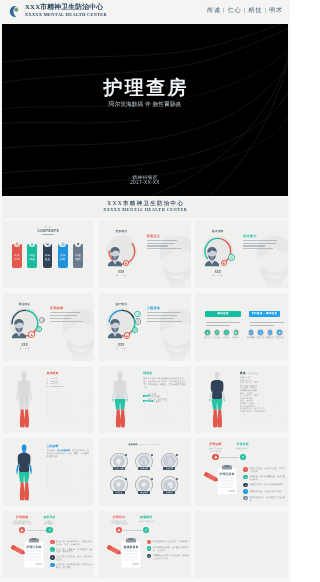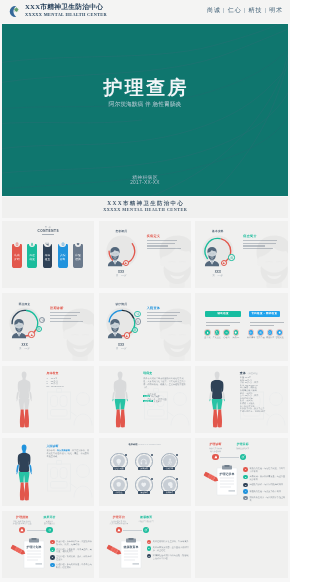--- a/index.html
+++ b/index.html
@@ -8,21 +8,21 @@
 
   
   .topbar{position:absolute;left:0;top:0;width:290px;height:23px;background:#f4f4f3;}
   .topbar .logo{position:absolute;left:5.5px;top:3.5px;width:16px;height:16px;}
   .topbar .hosp{position:absolute;left:25px;top:3px;font-family:"Liberation Serif",serif;}
   .topbar .hosp .cn{font-size:6.8px;color:#26405a;letter-spacing:.2px;font-weight:bold;white-space:nowrap;line-height:8.5px;}
   .topbar .hosp .en{font-size:4.3px;color:#2b4861;letter-spacing:.35px;white-space:nowrap;line-height:6px;font-weight:bold;}
   .topbar .motto{position:absolute;right:7px;top:5.5px;font-size:6px;color:#3f5f75;letter-spacing:.9px;white-space:nowrap;font-family:"Liberation Serif",serif;}
 
   
-  .hero{position:absolute;left:2px;top:24px;width:286px;height:172px;background:#0f766e;overflow:hidden;}
+  .hero{position:absolute;left:2px;top:24px;width:286px;height:172px;background:#000000;overflow:hidden;}
   .heroWaves{position:absolute;left:0;top:0;opacity:.30;}
   .hero .title{position:absolute;left:0;top:52px;width:286px;text-align:center;font-size:19px;letter-spacing:2.4px;text-indent:2.4px;color:#f0f4f7;font-weight:bold;line-height:24px;}
   .hero .sub{position:absolute;left:0;top:76px;width:286px;text-align:center;font-size:5.8px;letter-spacing:0px;text-indent:0px;color:#c6d4de;}
   .hero .meta{position:absolute;left:0;top:150.5px;width:286px;text-align:center;font-size:4.8px;color:#b6c6d2;line-height:5.1px;letter-spacing:.3px;}
 
   
   .band{position:absolute;left:2px;top:196.5px;width:286px;height:21px;background:#f0f0ef;}
   .band .cn{position:absolute;left:0;top:3.4px;width:286px;text-align:center;font-size:5.4px;font-weight:bold;letter-spacing:1.4px;text-indent:1.4px;color:#41566a;font-family:"Liberation Serif",serif;}
   .band .en{position:absolute;left:0;top:10px;width:286px;text-align:center;font-size:4.2px;font-weight:bold;letter-spacing:.5px;text-indent:.5px;color:#41566a;font-family:"Liberation Serif",serif;}
 

